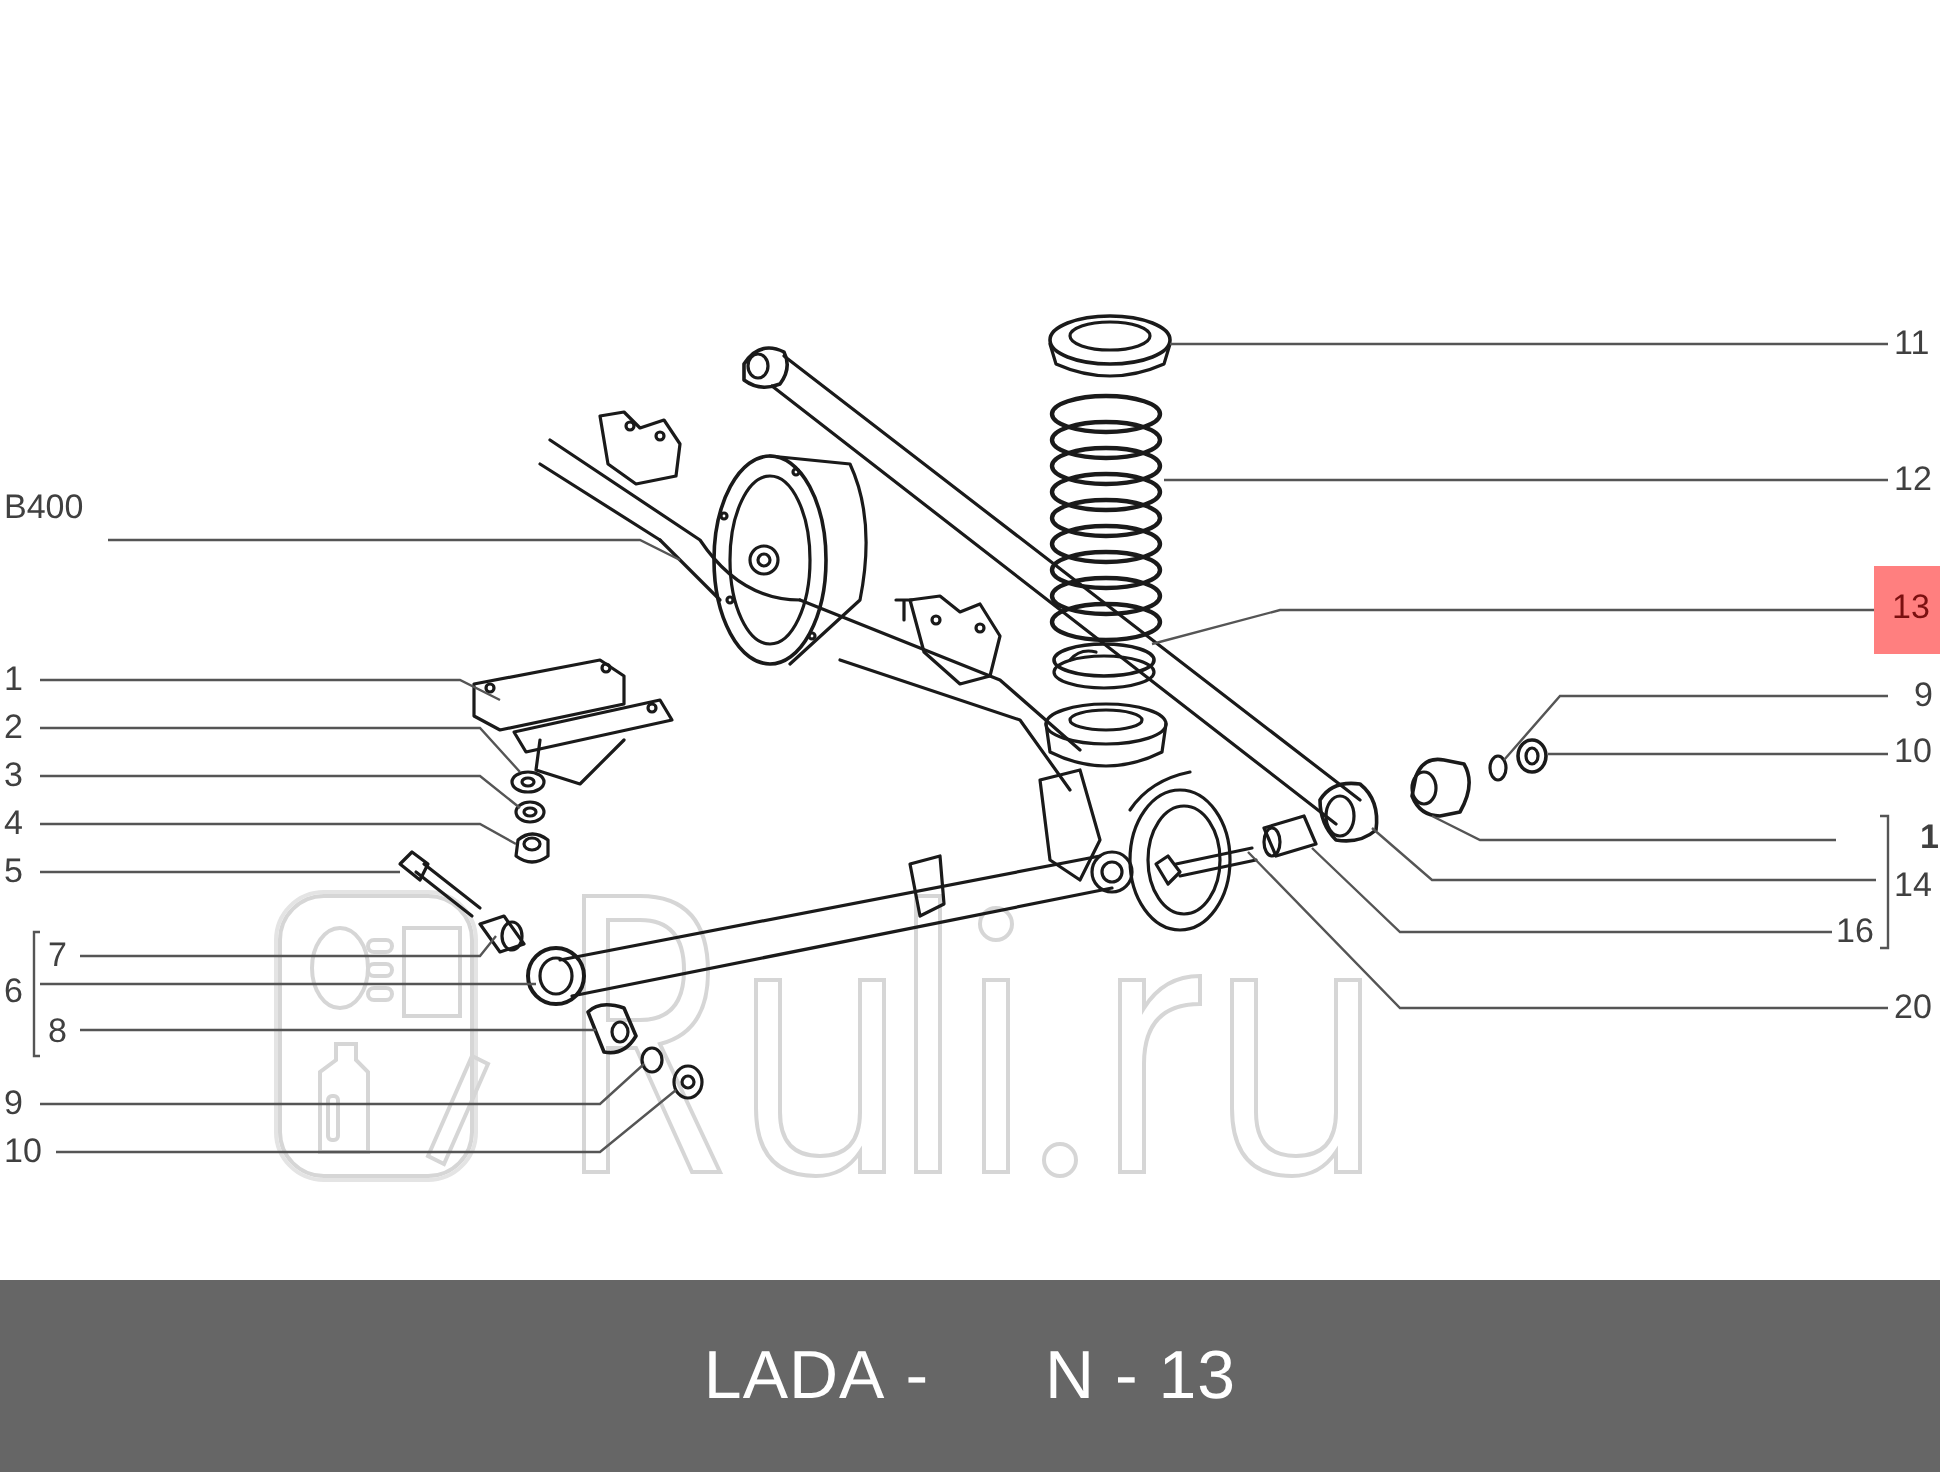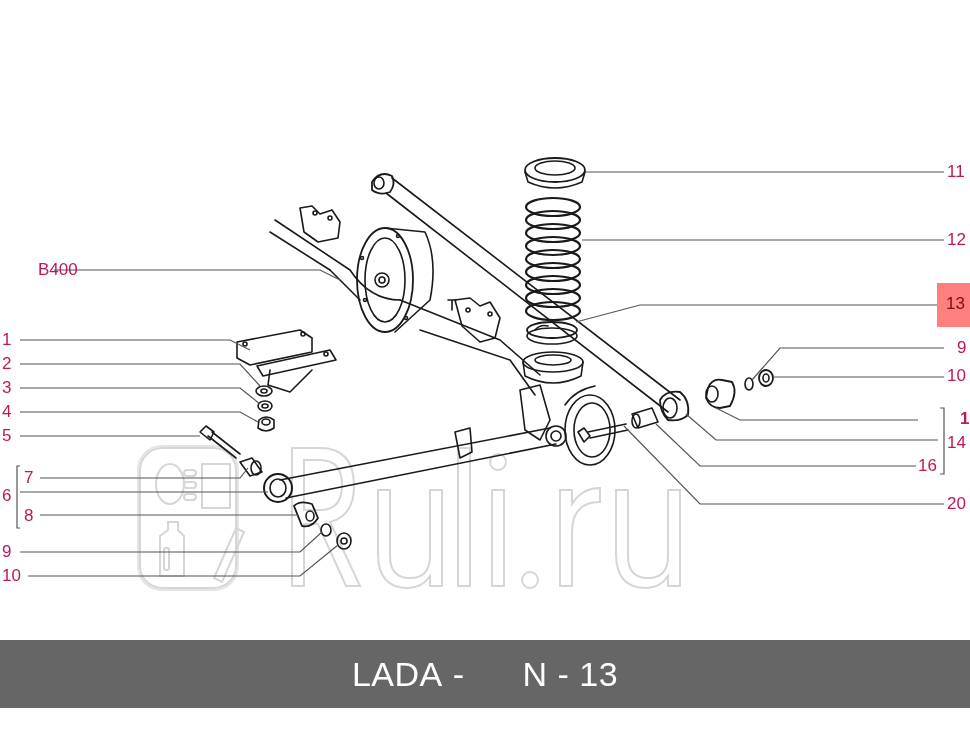--- a/index.html
+++ b/index.html
@@ -1,22 +1,22 @@
 <!DOCTYPE html>
 <html><head>
 <meta charset="utf-8">
 <style>
   html,body{margin:0;padding:0;}
   body{width:970px;height:736px;background:#ffffff;position:relative;overflow:hidden;font-family:"Liberation Sans",sans-serif;}
   #stage{position:absolute;left:0;top:0;width:970px;height:640px;background:#fff;}
   #stage svg{position:absolute;left:0;top:0;}
-  .lbl{position:absolute;font-size:17px;color:#be185d;line-height:20px;font-family:"Liberation Sans",sans-serif;}
+  .lbl{position:absolute;font-size:17px;color:#404040;line-height:20px;font-family:"Liberation Sans",sans-serif;}
   .hl{position:absolute;left:937px;top:283px;width:34px;height:44px;background:#ff7f7f;}
   .lbl.sel{color:#7a1010;}
-  #footer{position:absolute;left:0;top:640px;width:970px;height:68px;background:#666666;display:flex;align-items:center;justify-content:center;color:#ffffff;font-size:34px;font-family:"Liberation Sans",sans-serif;letter-spacing:0.5px;}
+  #footer{position:absolute;left:0;top:640px;width:970px;height:96px;background:#666666;display:flex;align-items:center;justify-content:center;color:#ffffff;font-size:34px;font-family:"Liberation Sans",sans-serif;letter-spacing:0.5px;}
   #footer .gap{display:inline-block;width:48px;}
   .wm{position:absolute;}
 </style>
 </head>
 <body>
 
 <div id="stage">
 
   <svg class="wm" width="970" height="640">
     <g fill="none" stroke="#d6d6d6" stroke-width="2">
@@ -189,21 +189,21 @@
       <path d="M686 414 L716 440 H938"></path>
       <path d="M656 424 L700 466 H916"></path>
       <path d="M624 426 L700 504 H944"></path>
 
       <path d="M20 466 h-3 v62 h3"></path>
       <path d="M940 408 h4 v66 h-4"></path>
       <path d="M944 442 h0"></path>
     </g>
   </svg>
 
-  <span class="lbl" style="left:2px;top:260px;margin-left:36px;">B400</span>
+  <span class="lbl" style="left:2px;top:244px;">B400</span>
   <span class="lbl" style="left:2px;top:330px;">1</span>
   <span class="lbl" style="left:2px;top:354px;">2</span>
   <span class="lbl" style="left:2px;top:378px;">3</span>
   <span class="lbl" style="left:2px;top:402px;">4</span>
   <span class="lbl" style="left:2px;top:426px;">5</span>
   <span class="lbl" style="left:2px;top:486px;">6</span>
   <span class="lbl" style="left:24px;top:468px;">7</span>
   <span class="lbl" style="left:24px;top:506px;">8</span>
   <span class="lbl" style="left:2px;top:542px;">9</span>
   <span class="lbl" style="left:2px;top:566px;">10</span>

